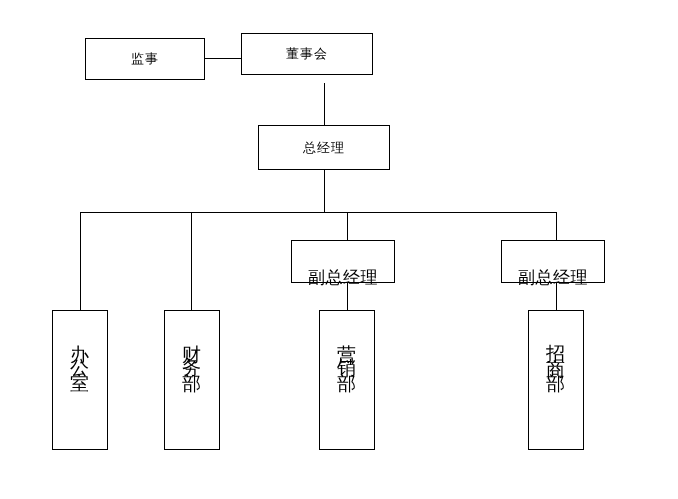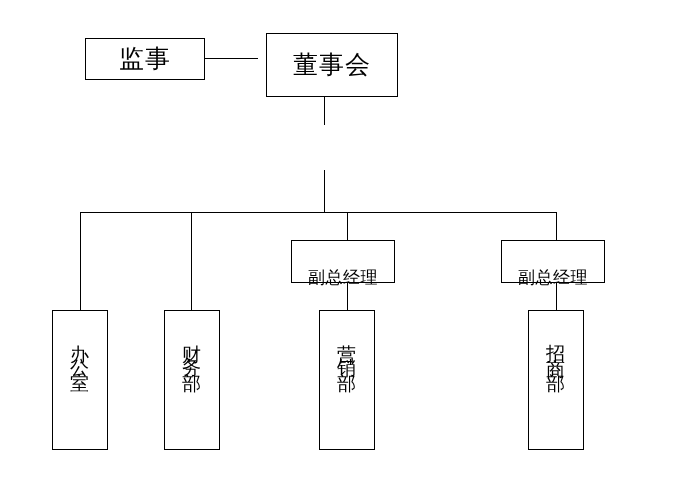--- a/index.html
+++ b/index.html
@@ -31,21 +31,21 @@
     z-index: 2;
   }
   .node .node-label {
     display: block;
     line-height: 1.05;
     letter-spacing: 1px;
     white-space: nowrap;
   }
   
   .node.horiz .node-label {
-    font-size: 25px;
+    font-size: 13px;
   }
   .node.horiz.small .node-label {
     font-size: 17px;
     letter-spacing: 0.5px;
     margin-top: 33px;
   }
   
   .node.vert {
     align-items: flex-start;
     padding-top: 18px;
@@ -89,24 +89,27 @@
   <div class="conn v" style="left:556px; top:212px; height:28px;"></div>
 
   <div class="conn v" style="left:347px; top:283px; height:27px;"></div>
 
   <div class="conn v" style="left:556px; top:283px; height:27px;"></div>
 
   <div class="node horiz" style="left:85px; top:38px; width:120px; height:42px;">
     <span class="node-label">监事</span>
   </div>
 
-  <div class="node horiz" style="left:266px; top:33px; width:132px; height:64px;">
+  <div class="node horiz" style="left:241px; top:33px; width:132px; height:42px;">
     <span class="node-label">董事会</span>
   </div>
 
+  <div class="node horiz" style="left:258px; top:125px; width:132px; height:45px;">
+    <span class="node-label">总经理</span>
+  </div>
 
   <div class="node horiz small" style="left:291px; top:240px; width:104px; height:43px;">
     <span class="node-label">副总经理</span>
   </div>
 
   <div class="node horiz small" style="left:501px; top:240px; width:104px; height:43px;">
     <span class="node-label">副总经理</span>
   </div>
 
   <div class="node vert" style="left:52px; top:310px; width:56px; height:140px;">

